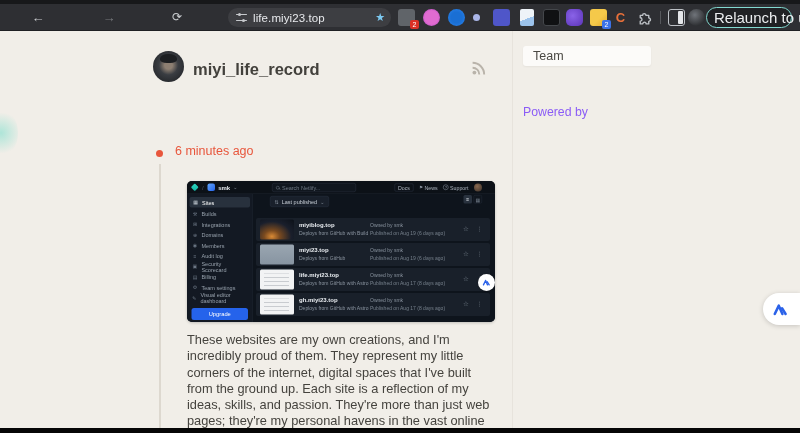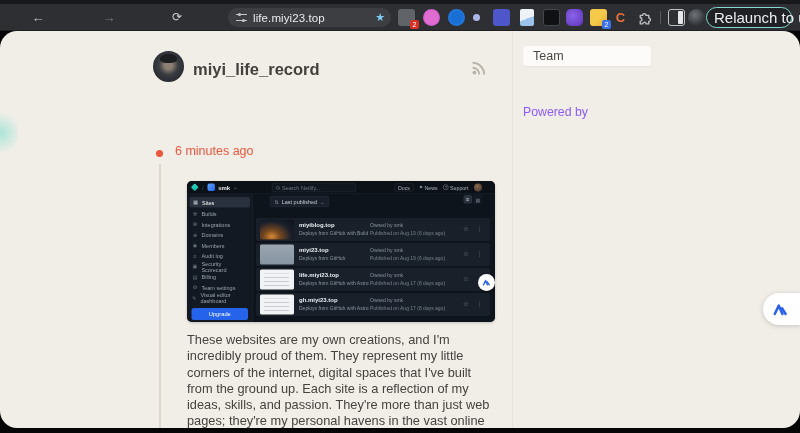--- a/index.html
+++ b/index.html
@@ -46,21 +46,21 @@
   .puzzle{left:636px;background:none;}
   .sep{position:absolute;left:660px;top:7px;width:1px;height:13px;background:#56585c;}
   .panel-ic{left:668px;background:none;border:1.6px solid #bdc1c6;border-radius:3px;}
   .panel-ic i{position:absolute;top:1px;bottom:1px;right:1px;width:5px;background:#e4e6e9;border-radius:1px;}
   .avatar-ic{left:688px;border-radius:50%;background:radial-gradient(circle at 40% 35%,#70747a,#2c2e31 75%);}
   .relaunch{position:absolute;left:706px;top:2.5px;height:21px;width:86px;border:1.6px solid var(--update-teal);border-radius:11px;background:#202124;display:flex;align-items:center;justify-content:space-between;padding:0 4px 0 7px;cursor:pointer;}
   .relaunch span.lbl{font-size:15px;color:#eceef0;white-space:nowrap;}
   .relaunch span.kebab{font-size:11px;color:#dfe1e4;}
 
   
-  .page{position:absolute;top:31px;left:0;right:0;bottom:5px;background:var(--page-bg);overflow:hidden;border-radius:17px;}
+  .page{position:absolute;top:31px;left:0;right:0;bottom:5px;background:var(--page-bg);overflow:hidden;}
   .glow{position:absolute;left:-16px;top:78px;width:34px;height:48px;border-radius:50%;background:radial-gradient(circle,rgba(64,214,190,.38),rgba(64,214,190,0) 70%);}
   .chan-avatar{position:absolute;left:153px;top:20px;width:31px;height:31px;border-radius:50%;overflow:hidden;background:radial-gradient(circle at 50% 46%,#8d7f72 0 17%,#3a3d42 42%,#26282c 78%);}
   .chan-avatar::before{content:"";position:absolute;left:7px;top:3px;width:17px;height:9px;border-radius:50% 50% 40% 40%;background:#1d1f22;}
   .chan-title{position:absolute;left:193px;top:29px;font-size:16.5px;font-weight:bold;color:#43413c;}
   .rss{position:absolute;left:471px;top:28px;width:17px;height:17px;cursor:pointer;}
   .desc-card{position:absolute;left:148px;top:61px;width:342px;height:47px;background:#fbfaf7;border-radius:6px;box-shadow:0 1px 2px rgba(0,0,0,.06);padding:7px 12px;}
   .desc-card p{font-size:12.8px;line-height:19.5px;color:#a7a29a;}
   .time-dot{position:absolute;left:156px;top:119px;width:7px;height:7px;border-radius:50%;background:var(--accent-orange);}
   .time-lbl{position:absolute;left:175px;top:113px;font-size:12.5px;color:var(--accent-orange);}
   .vline{position:absolute;left:159px;top:133px;width:1.5px;bottom:0;background:#ddd8cf;}

